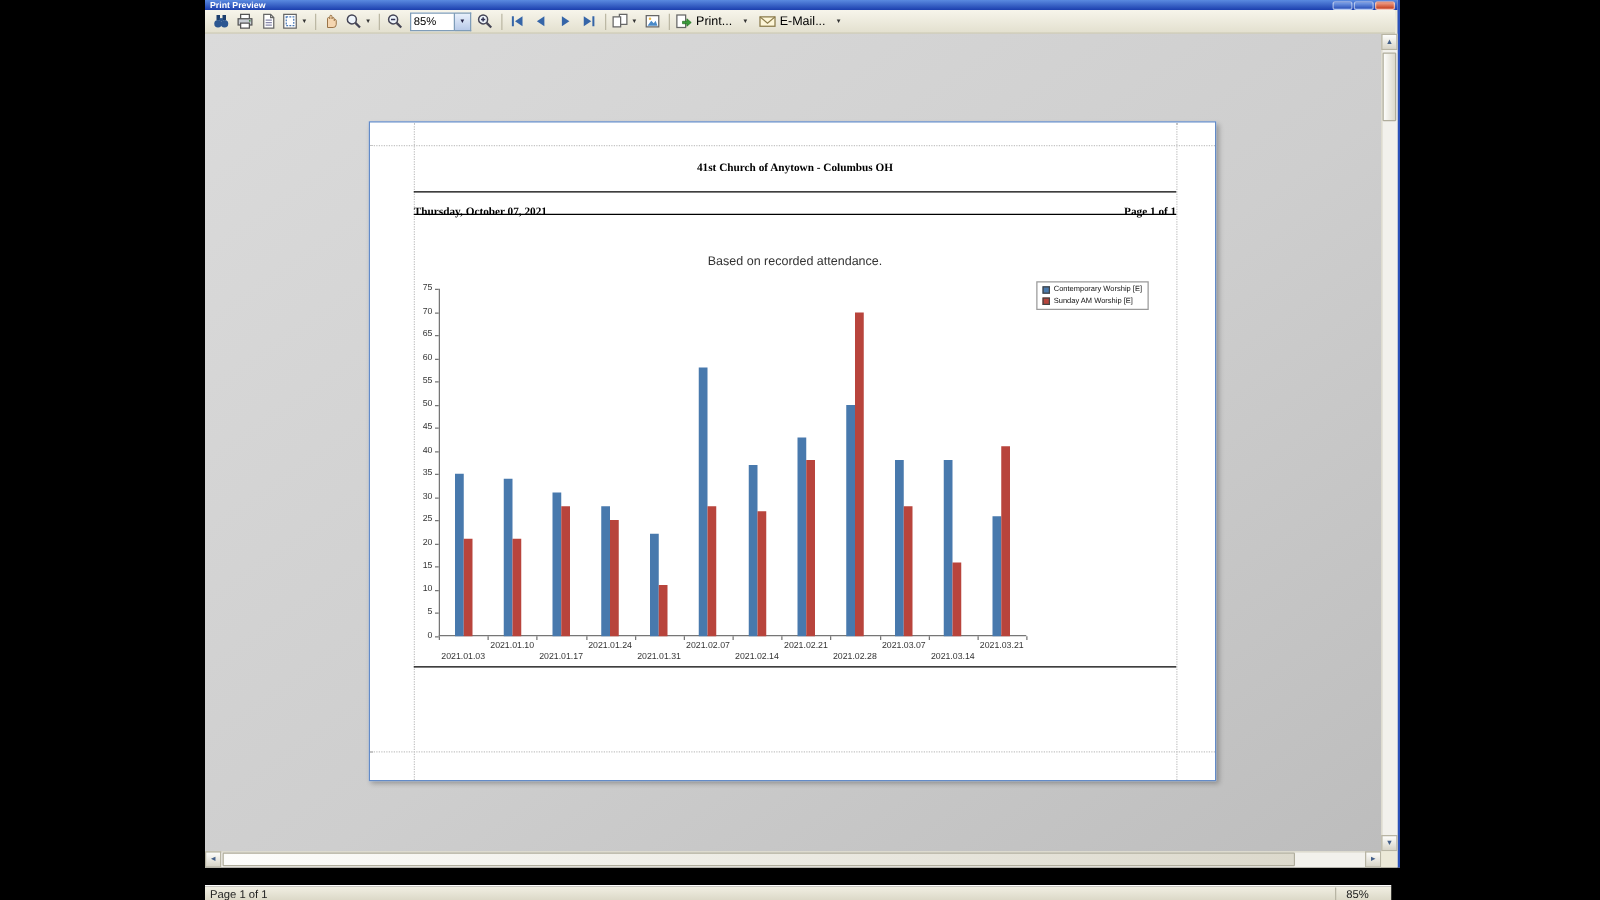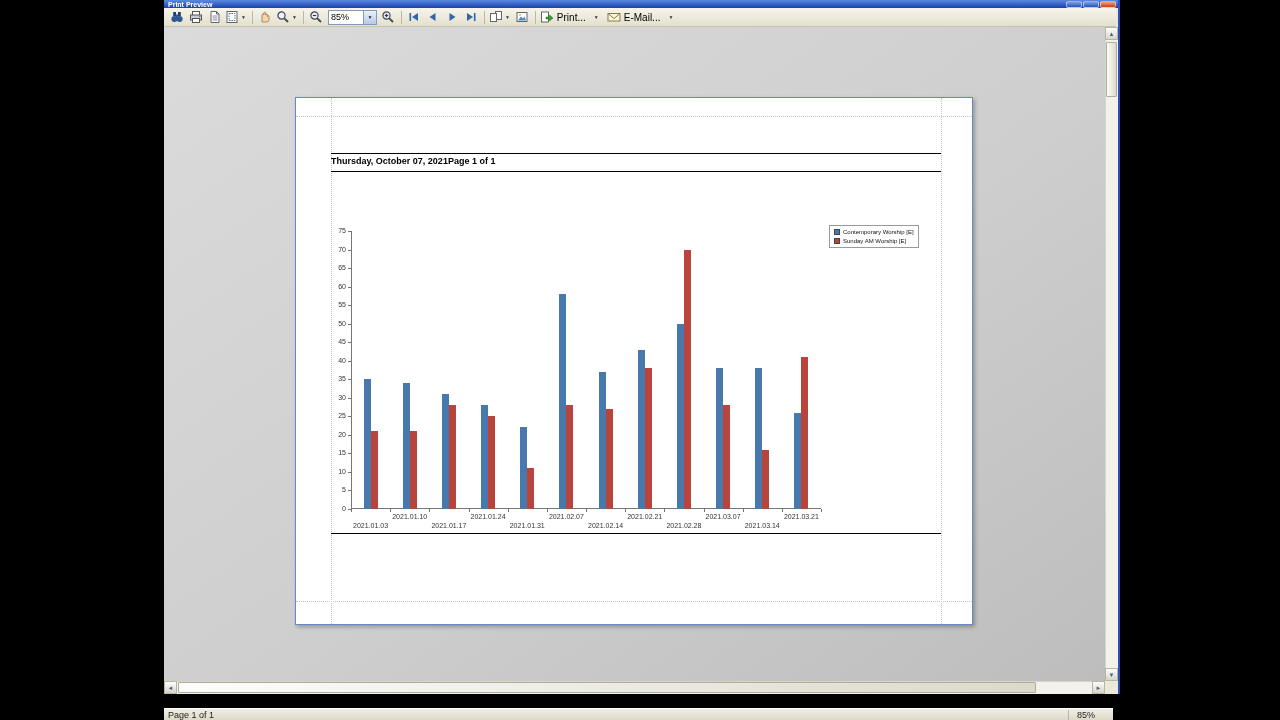--- a/index.html
+++ b/index.html
@@ -35,21 +35,21 @@
   .statusbar { position:absolute; left:164px; top:708px; width:949px; height:12px; background:linear-gradient(#f2f0e4,#dcd9c8); display:flex; align-items:center; font-size:9px; color:#222; padding:0 4px; border-top:1px solid #fff; }
   .status-zoom { margin-left:auto; border-left:1px solid #b8b5a4; padding:0 14px 0 8px; }
 
   .page { position:absolute; left:131px; top:70px; width:678px; height:528px; background:#fff; border:1px solid #638bc8; box-shadow:2px 2px 4px rgba(0,0,0,.28); }
   .mg { position:absolute; }
   .mg-v { top:0; bottom:0; width:0; border-left:1px dotted #c4c4c4; }
   .mg-h { left:0; right:0; height:0; border-top:1px dotted #c4c4c4; }
 
   .report-header { position:absolute; left:35px; width:610px; top:31px; text-align:center; font-family:"Liberation Serif",serif; font-weight:bold; font-size:9px; color:#000; }
   .rule { position:absolute; left:35px; width:610px; height:1px; background:#000; }
-  .report-meta { position:absolute; left:35px; width:610px; top:58px; display:flex; font-family:Liberation Sans, sans-serif; font-weight:bold; font-size:9px; color:#000; }
+  .report-meta { position:absolute; left:35px; width:610px; top:66px; display:flex; justify-content:space-between; font-family:Liberation Serif, serif; font-weight:bold; font-size:9px; color:#000; }
   .chart-title { position:absolute; left:35px; width:610px; top:90px; text-align:center; font-size:12.5px; color:#222; }
   .chart-subtitle { position:absolute; left:35px; width:610px; top:106px; text-align:center; font-size:10px; color:#333; }
 
   #chart-layer { position:absolute; left:0; top:0; width:100%; height:100%; }
   .plot-frame { position:absolute; border-left:1px solid #767676; border-bottom:1px solid #767676; }
   .ytick-label { position:absolute; width:20px; text-align:right; font-size:7px; color:#333; line-height:8px; }
   .ytick-mark { position:absolute; height:1px; background:#767676; }
   .xtick-mark { position:absolute; width:1px; background:#767676; }
   .xtick-label { position:absolute; width:44px; text-align:center; font-size:7px; color:#333; line-height:8px; white-space:nowrap; }
   .bar { position:absolute; }
@@ -232,27 +232,29 @@
       </div>
   </div>
 
   <div class="preview">
     <div class="page">
       <div class="mg mg-v" style="left:35px"></div>
       <div class="mg mg-v" style="left:645px"></div>
       <div class="mg mg-h" style="top:18px"></div>
       <div class="mg mg-h" style="top:503px"></div>
 
+      <div class="report-header">41st Church of Anytown - Columbus OH</div>
       <div class="rule" style="top:55px"></div>
       <div class="report-meta">
         <span>Thursday, October 07, 2021</span>
         <span>Page 1 of 1</span>
       </div>
       <div class="rule" style="top:73px"></div>
 
+      <div class="chart-subtitle">Based on recorded attendance.</div>
 
       <div id="chart-layer">
           <div class="plot-frame" style="left: 55px; top: 133px; width: 470px; height: 278px;"></div>
           <div class="ytick-label" style="left: 30px; top: 407px;">0</div>
           <div class="ytick-mark" style="left: 52px; top: 411px; width: 3px;"></div>
           <div class="ytick-label" style="left: 30px; top: 388.467px;">5</div>
           <div class="ytick-mark" style="left: 52px; top: 392.467px; width: 3px;"></div>
           <div class="ytick-label" style="left: 30px; top: 369.933px;">10</div>
           <div class="ytick-mark" style="left: 52px; top: 373.933px; width: 3px;"></div>
           <div class="ytick-label" style="left: 30px; top: 351.4px;">15</div>

